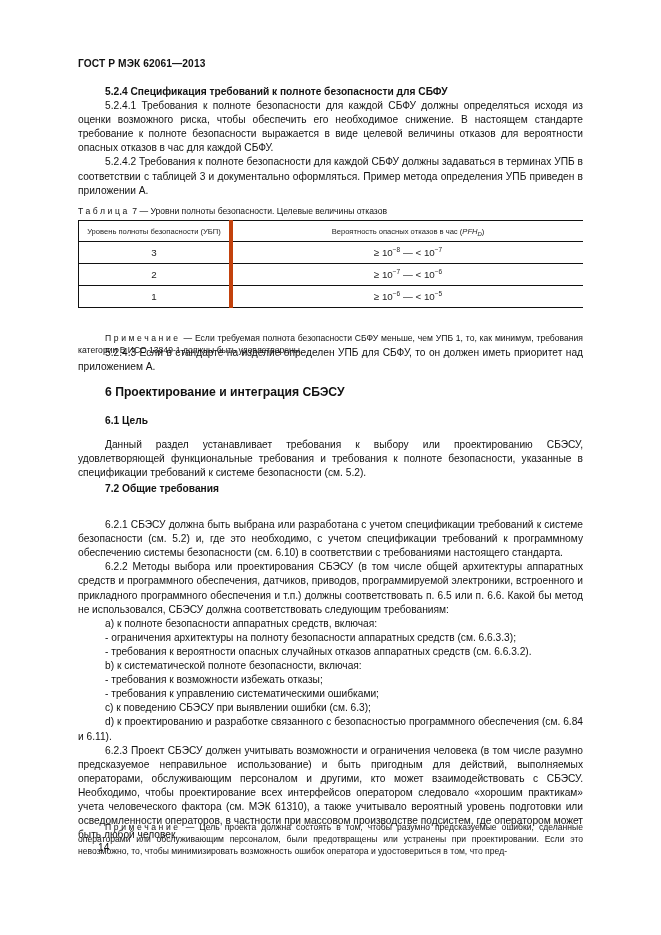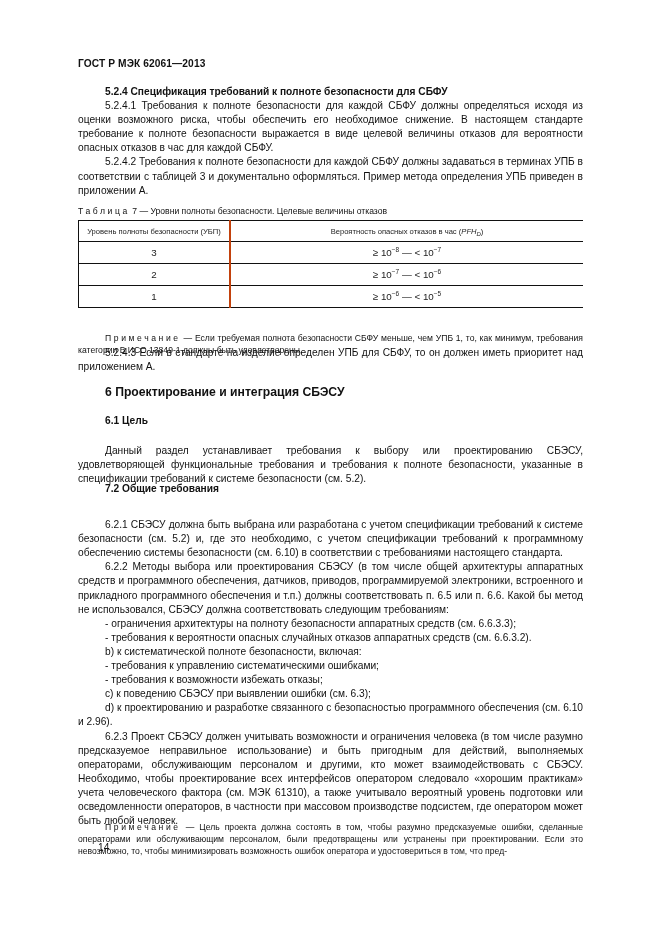--- a/index.html
+++ b/index.html
@@ -10,21 +10,21 @@
   .blk { position: absolute; left: 0; width: 505px; font-size: 10.2px; line-height: 14.1px; text-align: justify; }
   .blk p { margin: 0; }
   .ind { text-indent: 27px; }
   .h3 { font-weight: bold; padding-left: 27px; font-size: 10.2px; }
   .h2 { font-weight: bold; padding-left: 27px; font-size: 12.2px; }
   .small { font-size: 8.6px; line-height: 12px; }
   .spaced { letter-spacing: 2.6px; }
   .tcap { position: absolute; left: 0; top: 206px; font-size: 8.6px; }
   table.t3 { position: absolute; left: 0; top: 220px; width: 505px; border-collapse: collapse; font-size: 8.2px; color: #222; }
   table.t3 td { border-top: 1px solid #111; border-bottom: 1px solid #111; text-align: center; height: 20px; padding: 0; }
-  table.t3 td.c1 { width: 150px; border-left: 1px solid #111; border-right: 2px solid #c2410c; margin-left: 32px; }
+  table.t3 td.c1 { width: 150px; border-left: 1px solid #111; border-right: 4px solid #c2410c; margin-left: 32px; }
   table.t3 tr.head td { height: 20px; font-size: 7.6px; border-bottom: 1.6px solid #111; }
   table.t3 tr.row td { height: 21px; font-size: 9.8px; }
   sup { font-size: 6.5px; vertical-align: 4px; line-height: 0; }
   sub { font-size: 6px; vertical-align: -2px; line-height: 0; }
   .li { padding-left: 27px; text-align: left; }
   .pnum { position: absolute; left: 0; top: 842px; font-size: 10.2px; margin-left: 20px; }
 </style>
 </head>
 <body>
 
@@ -70,34 +70,35 @@
   <div class="blk" style="top:346px;">
     <p class="ind">5.2.4.3 Если в стандарте на изделие определен УПБ для СБФУ, то он должен иметь приоритет над приложением А.</p>
   </div>
 
   <div class="blk" style="top:385px;">
     <p class="h2">6  Проектирование и интеграция СБЭСУ</p>
   </div>
 
   <div class="blk" style="top:414px;">
     <p class="h3">6.1  Цель</p>
-    <p class="ind" style="margin-top:16px;">Данный раздел устанавливает требования к выбору или проектированию СБЭСУ, удовлетворяющей функциональные требования и требования к полноте безопасности, указанные в спецификации требований к системе безопасности (см. 5.2).</p>
+    <p class="ind" style="margin-top:10px;">Данный раздел устанавливает требования к выбору или проектированию СБЭСУ, удовлетворяющей функциональные требования и требования к полноте безопасности, указанные в спецификации требований к системе безопасности (см. 5.2).</p>
   </div>
 
   <div class="blk" style="top:482px;">
     <p class="h3">7.2  Общие требования</p>
     <p class="ind" style="margin-top:22px;">6.2.1  СБЭСУ должна быть выбрана или разработана с учетом спецификации требований к системе безопасности (см. 5.2) и, где это необходимо, с учетом спецификации требований к программному обеспечению системы безопасности (см. 6.10) в соответствии с требованиями настоящего стандарта.</p>
     <p class="ind">6.2.2 Методы выбора или проектирования СБЭСУ (в том числе общей архитектуры аппаратных средств и программного обеспечения, датчиков, приводов, программируемой электроники, встроенного и прикладного программного обеспечения и т.п.) должны соответствовать п. 6.5 или п. 6.6. Какой бы метод не использовался, СБЭСУ должна соответствовать следующим требованиям:</p>
+    <p class="li">а) к полноте безопасности аппаратных средств, включая:</p>
     <p class="li">-  ограничения архитектуры на полноту безопасности аппаратных средств (см. 6.6.3.3);</p>
     <p class="li">-  требования к вероятности опасных случайных отказов аппаратных средств (см. 6.6.3.2).</p>
     <p class="li">b) к систематической полноте безопасности, включая:</p>
+    <p class="li">-  требования к возможности избежать отказы;</p>
     <p class="li">-  требования к управлению систематическими ошибками;</p>
-    <p class="li">-  требования к возможности избежать отказы;</p>
     <p class="li">с)  к поведению СБЭСУ при выявлении ошибки (см. 6.3);</p>
-    <p class="ind">d) к проектированию и разработке связанного с безопасностью программного обеспечения (см. 6.10 и 2.96).</p>
+    <p class="ind">d) к проектированию и разработке связанного с безопасностью программного обеспечения (см. 6.84 и 6.11).</p>
     <p class="ind">6.2.3  Проект СБЭСУ должен учитывать возможности и ограничения человека (в том числе разумно предсказуемое неправильное использование) и быть пригодным для действий, выполняемых операторами, обслуживающим персоналом и другими, кто может взаимодействовать с СБЭСУ. Необходимо, чтобы проектирование всех интерфейсов оператором следовало «хорошим практикам» учета человеческого фактора (см. МЭК 61310), а также учитывало вероятный уровень подготовки или осведомленности операторов, в частности при массовом производстве подсистем, где оператором может быть любой человек.</p>
   </div>
 
   <div class="blk small" style="top:797px;margin-top:24px;">
     <p class="ind"><span class="spaced">Примечание</span><span> — Цель проекта должна состоять в том, чтобы разумно предсказуемые ошибки, сделанные операторами или обслуживающим персоналом, были предотвращены или устранены при проектировании. Если это невозможно, то, чтобы минимизировать возможность ошибок оператора и удостовериться в том, что пред-</span></p>
   </div>
 
   <div class="pnum">14</div>
 </div>
 

